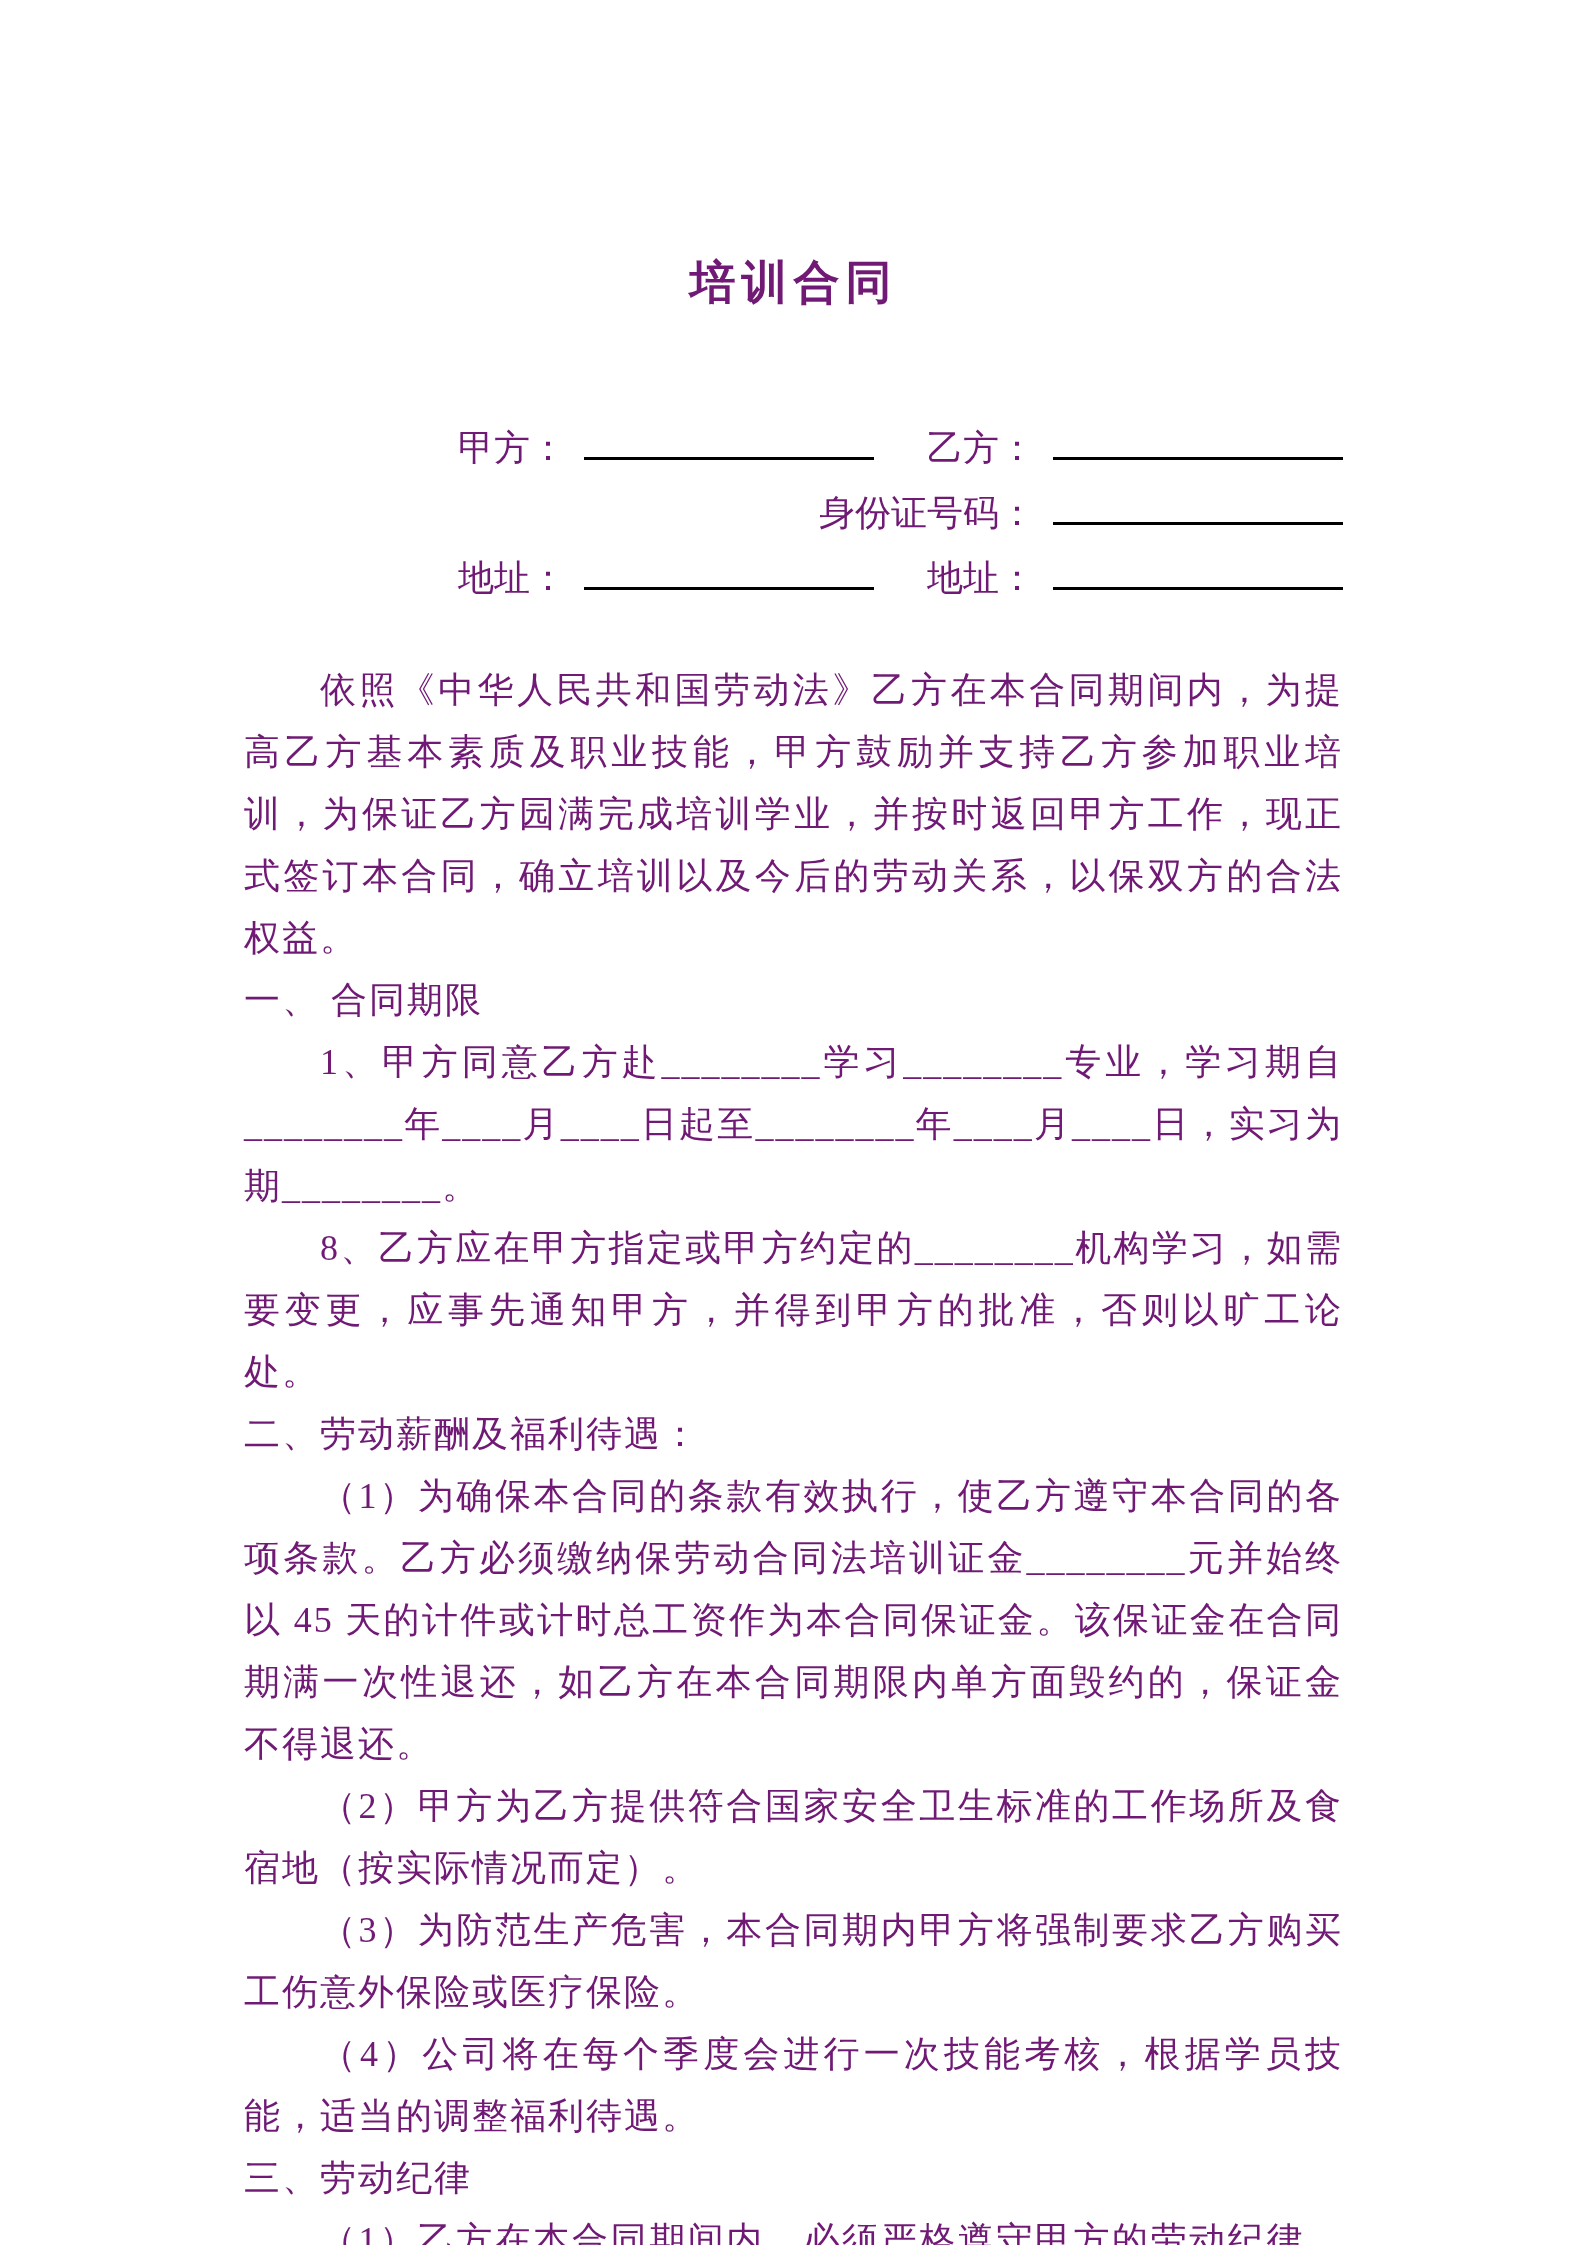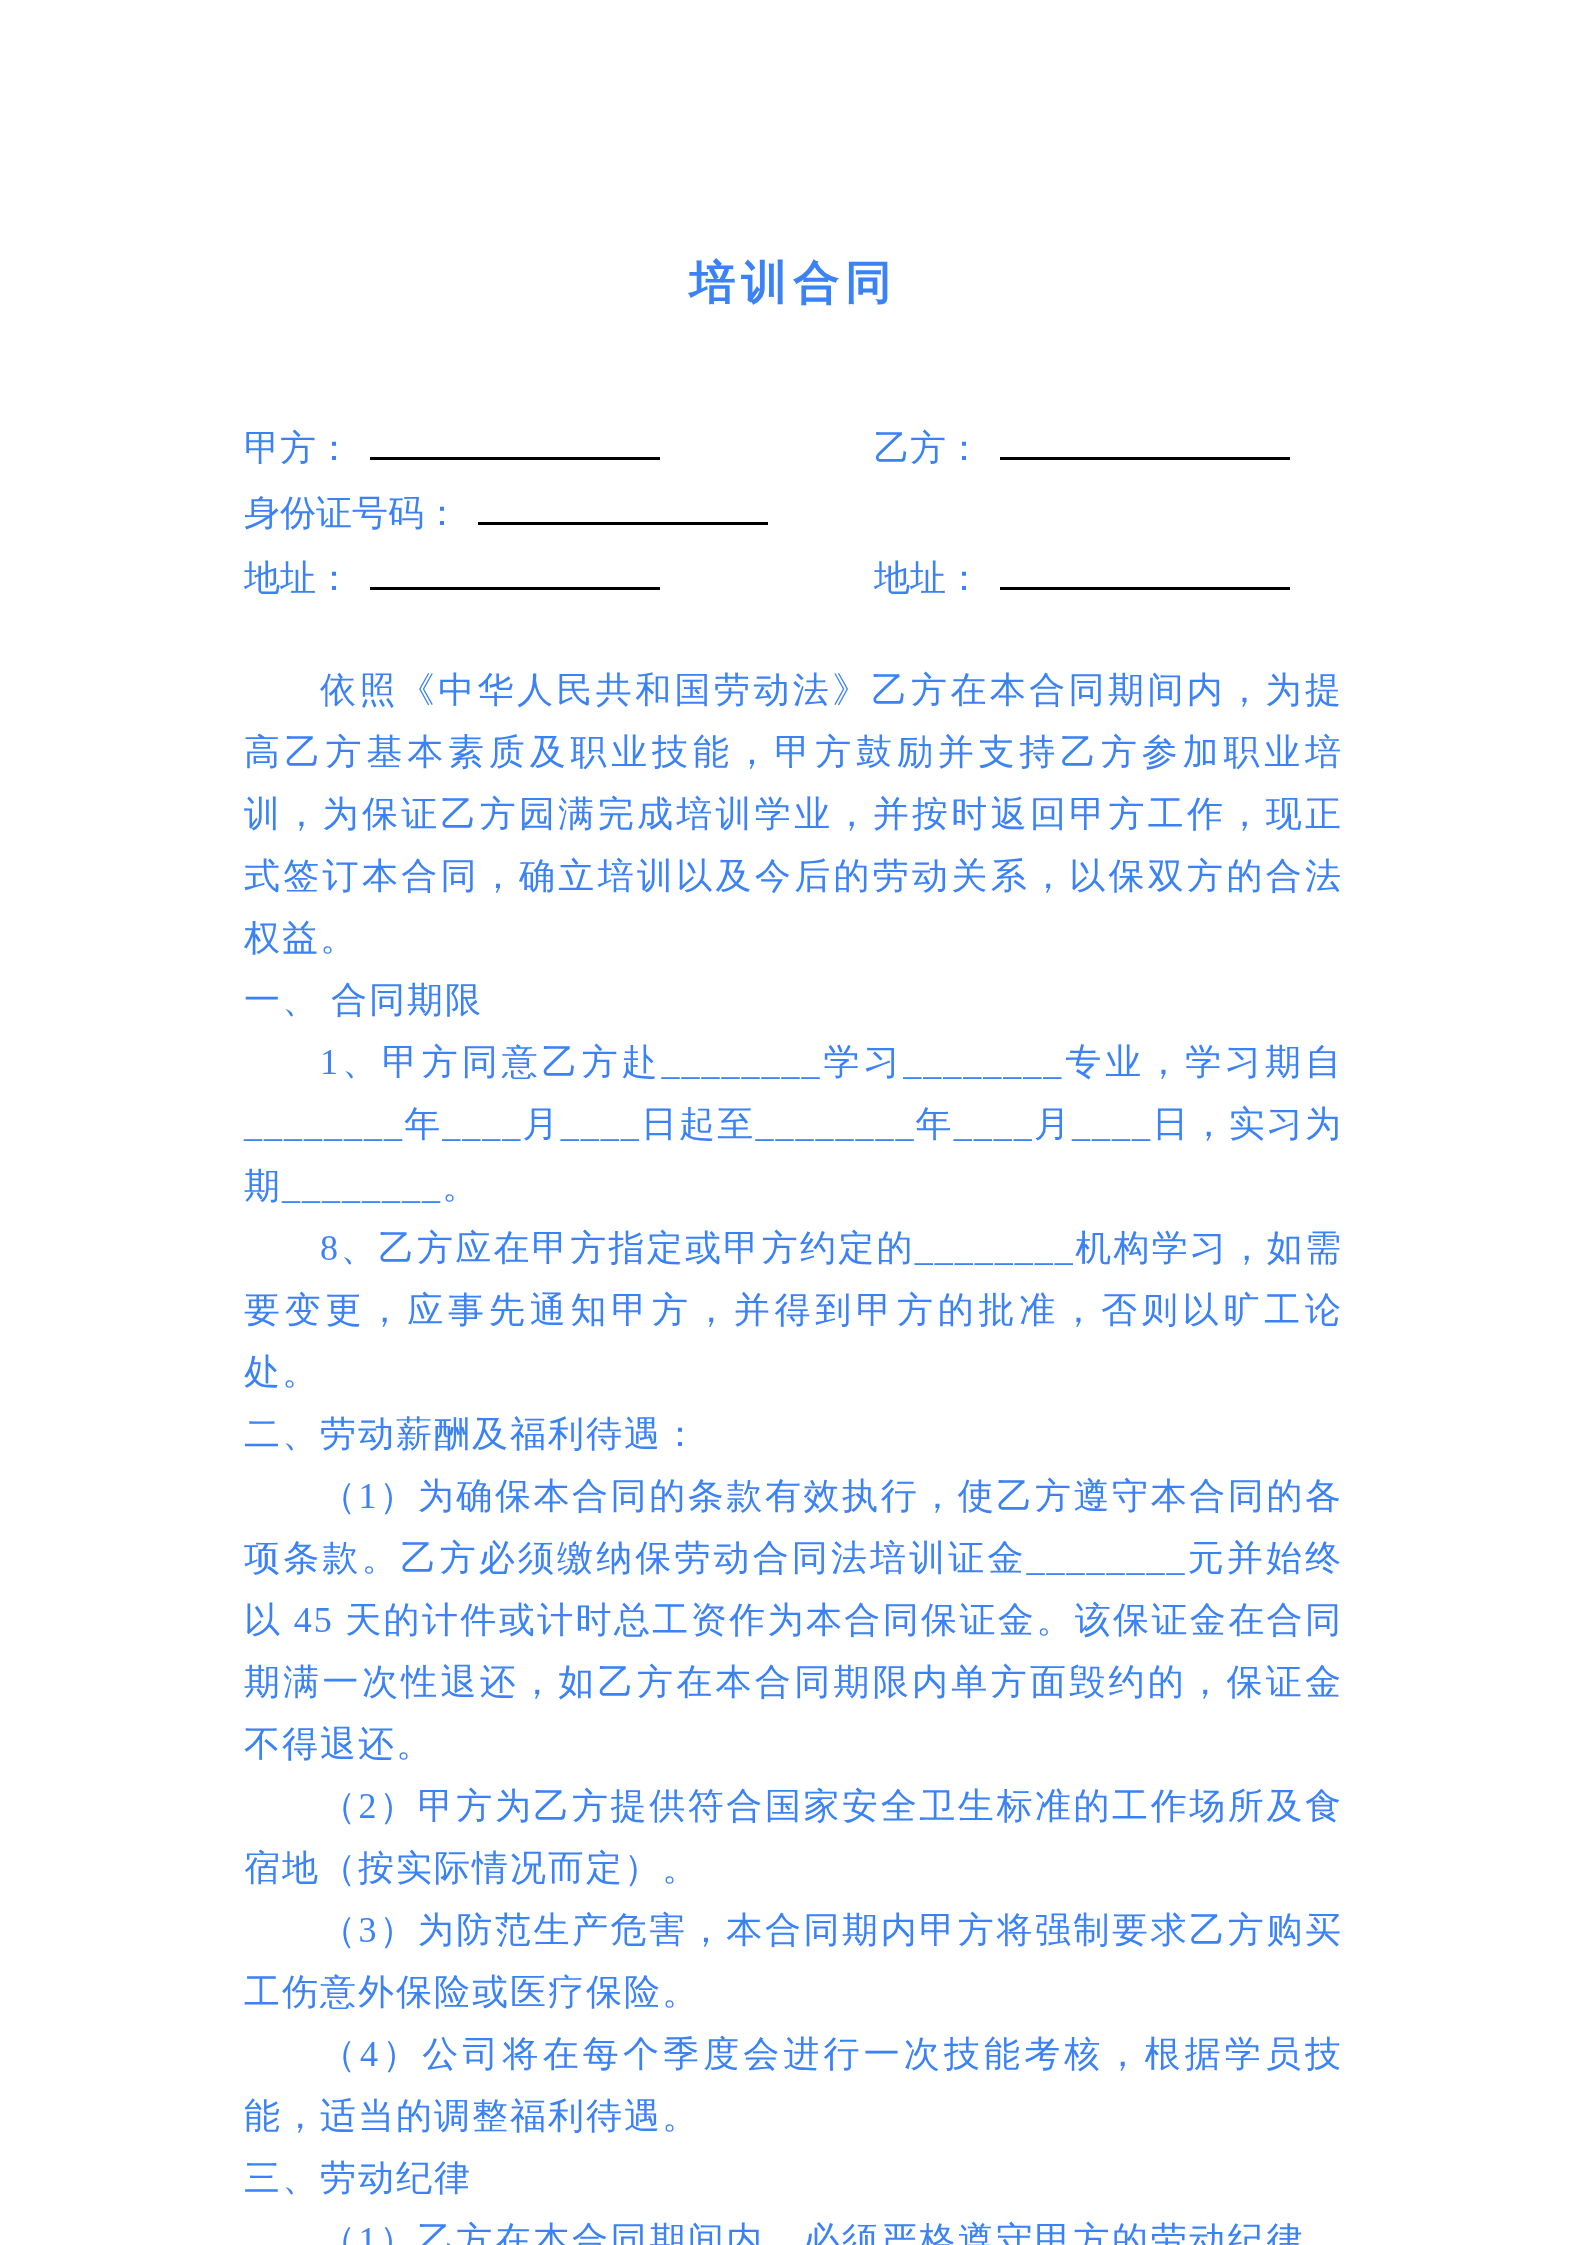--- a/index.html
+++ b/index.html
@@ -5,41 +5,42 @@
   html, body {
     margin: 0;
     padding: 0;
     background: #ffffff;
   }
   .page {
     position: relative;
     width: 1587px;
     height: 2245px;
     background: #ffffff;
-    color: #3b82f6;
+    color: #701a75;
     font-family: "Liberation Serif", "DejaVu Serif", serif;
     box-sizing: border-box;
     padding: 250px 244px 0 244px;
     overflow: hidden;
   }
   .doc-title {
     margin: 0 0 100px 0;
     text-align: center;
     font-size: 46px;
     font-weight: 700;
     line-height: 66px;
     letter-spacing: 6px;
   }
   .parties {
     margin-bottom: 48px;
   }
   .party-row {
     display: flex;
     line-height: 65px;
     font-size: 36px;
+    text-align: right;
   }
   .party-cell {
     white-space: nowrap;
   }
   .party-cell.left {
     flex: 0 0 630px;
   }
   .party-cell.right {
     flex: 1 1 auto;
   }

